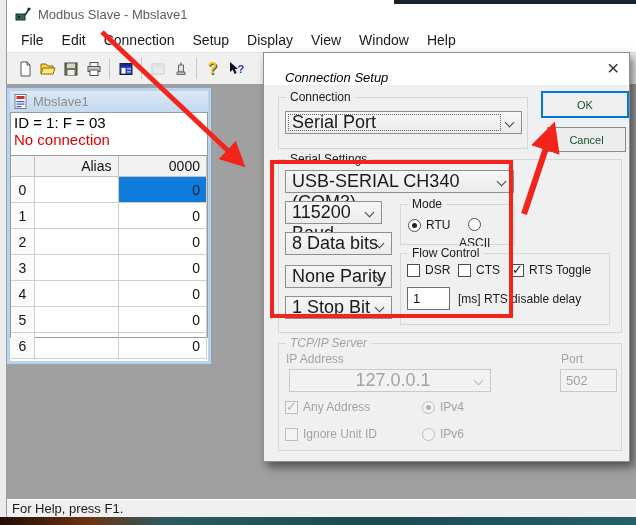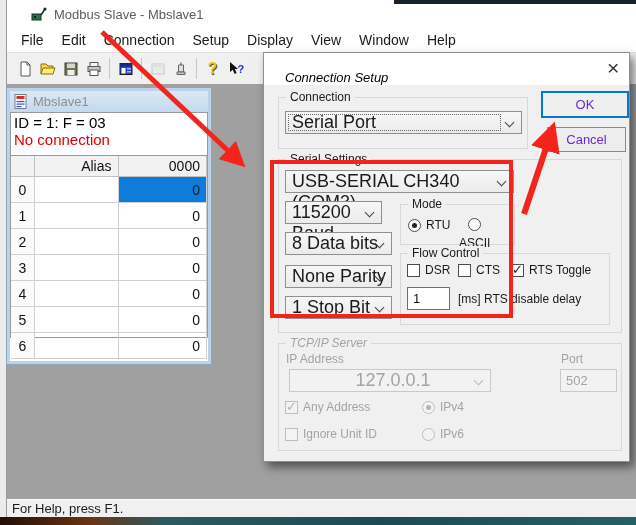--- a/index.html
+++ b/index.html
@@ -8,21 +8,21 @@
   .abs{position:absolute;box-sizing:border-box;}
 
   
   #left-strip{left:0;top:0;width:7px;height:517px;background:#ebebeb;border-right:1px solid #9a9a9a;}
   #top-right-strip{left:394px;top:0;width:242px;height:4px;background:#17222c;z-index:12;}
   #wallpaper{left:0;top:517px;width:636px;height:8px;
     background:linear-gradient(90deg,#230d06 0%,#6b3312 14%,#2c5a60 26%,#1c4a53 60%,#256067 100%);}
 
   
   #main-window{left:7px;top:0;width:629px;height:517px;background:#a6a6a6;z-index:1;}
-  #title-bar{left:0;top:0;width:100%;height:28px;background:#ffffff;display:flex;align-items:center;padding-left:24px;}
+  #title-bar{left:0;top:0;width:100%;height:28px;background:#ffffff;display:flex;align-items:center;padding-left:8px;}
   #title-text{font-size:13px;color:#5c5c5c;margin-left:7px;}
   #menu-bar{left:0;top:28px;width:100%;height:24px;background:#ffffff;display:flex;align-items:center;padding-left:5px;font-size:14px;color:#1a1a1a;}
   .menu-item{padding:2px 9px;}
   #toolbar{left:0;top:52px;width:100%;height:32px;background:#f0f0f0;display:flex;align-items:center;padding-left:6px;border-top:1px solid #e3e3e3;}
   .tbtn{width:23px;height:23px;display:flex;align-items:center;justify-content:center;}
   .tbtn.disabled{opacity:.45;filter:grayscale(1);}
   .tsep{width:1px;height:21px;background:#c6c6c6;margin:0 4px;}
   .q-help{color:#efc400;font-weight:bold;font-size:16px;text-shadow:1px 1px 0 #555;}
   #mdi{left:0;top:84px;width:100%;height:415px;background:#a0a0a0;}
   #status-bar{left:0;top:499px;width:100%;height:18px;background:#f0f0f0;border-top:1px solid #ffffff;
@@ -57,21 +57,21 @@
   .group{border:1px solid #d7d7d7;position:absolute;box-sizing:border-box;}
   .group-label{position:absolute;top:-8px;left:7px;background:#f0f0f0;padding:0 4px;font-size:12px;color:#1a1a1a;line-height:14px;}
   .group-label.dis{color:#a3a3a3;font-style:italic;}
   .combo{position:absolute;background:linear-gradient(#f7f7f7,#ebebeb);border:1px solid #8f8f8f;
     font-size:18px;color:#1a1a1a;line-height:21px;padding-left:6px;box-sizing:border-box;height:23px;}
   .combo::after{content:"";position:absolute;right:8px;top:7px;width:6px;height:6px;
     border-right:1.6px solid #444;border-bottom:1.6px solid #444;transform:rotate(45deg);}
   .combo.dis{background:#f2f2f2;border-color:#c9c9c9;color:#a3a3a3;}
   .combo.dis::after{border-color:#b8b8b8;}
   .focus-rect{position:absolute;left:2px;top:2px;right:20px;bottom:2px;border:1px dotted #666;pointer-events:none;}
-  .btn{position:absolute;background:#ededed;border:1px solid #8a8a8a;font-size:13px;color:#6d28d9;
+  .btn{position:absolute;background:#ededed;border:1px solid #8a8a8a;font-size:11px;color:#14532d;
     display:flex;align-items:center;justify-content:center;box-sizing:border-box;}
   .btn.default{border:2px solid #0078d7;background:#efefef;}
   .ctl-row{position:absolute;display:flex;align-items:center;gap:5px;font-size:12px;color:#1a1a1a;}
   .ctl-row.dis{color:#a3a3a3;}
   .cb{width:13px;height:13px;border:1px solid #4d4d4d;background:#fff;position:relative;box-sizing:border-box;flex:none;}
   .cb.checked::after{content:"\2713";position:absolute;left:0px;top:-3px;font-size:13px;color:#222;font-weight:bold;}
   .cb.dis{border-color:#bdbdbd;background:#f3f3f3;}
   .cb.dis.checked::after{color:#b3b3b3;}
   .rad{width:13px;height:13px;border:1px solid #4d4d4d;border-radius:50%;background:#fff;position:relative;box-sizing:border-box;flex:none;}
   .rad.on::after{content:"";position:absolute;left:3px;top:3px;width:5px;height:5px;border-radius:50%;background:#222;}

